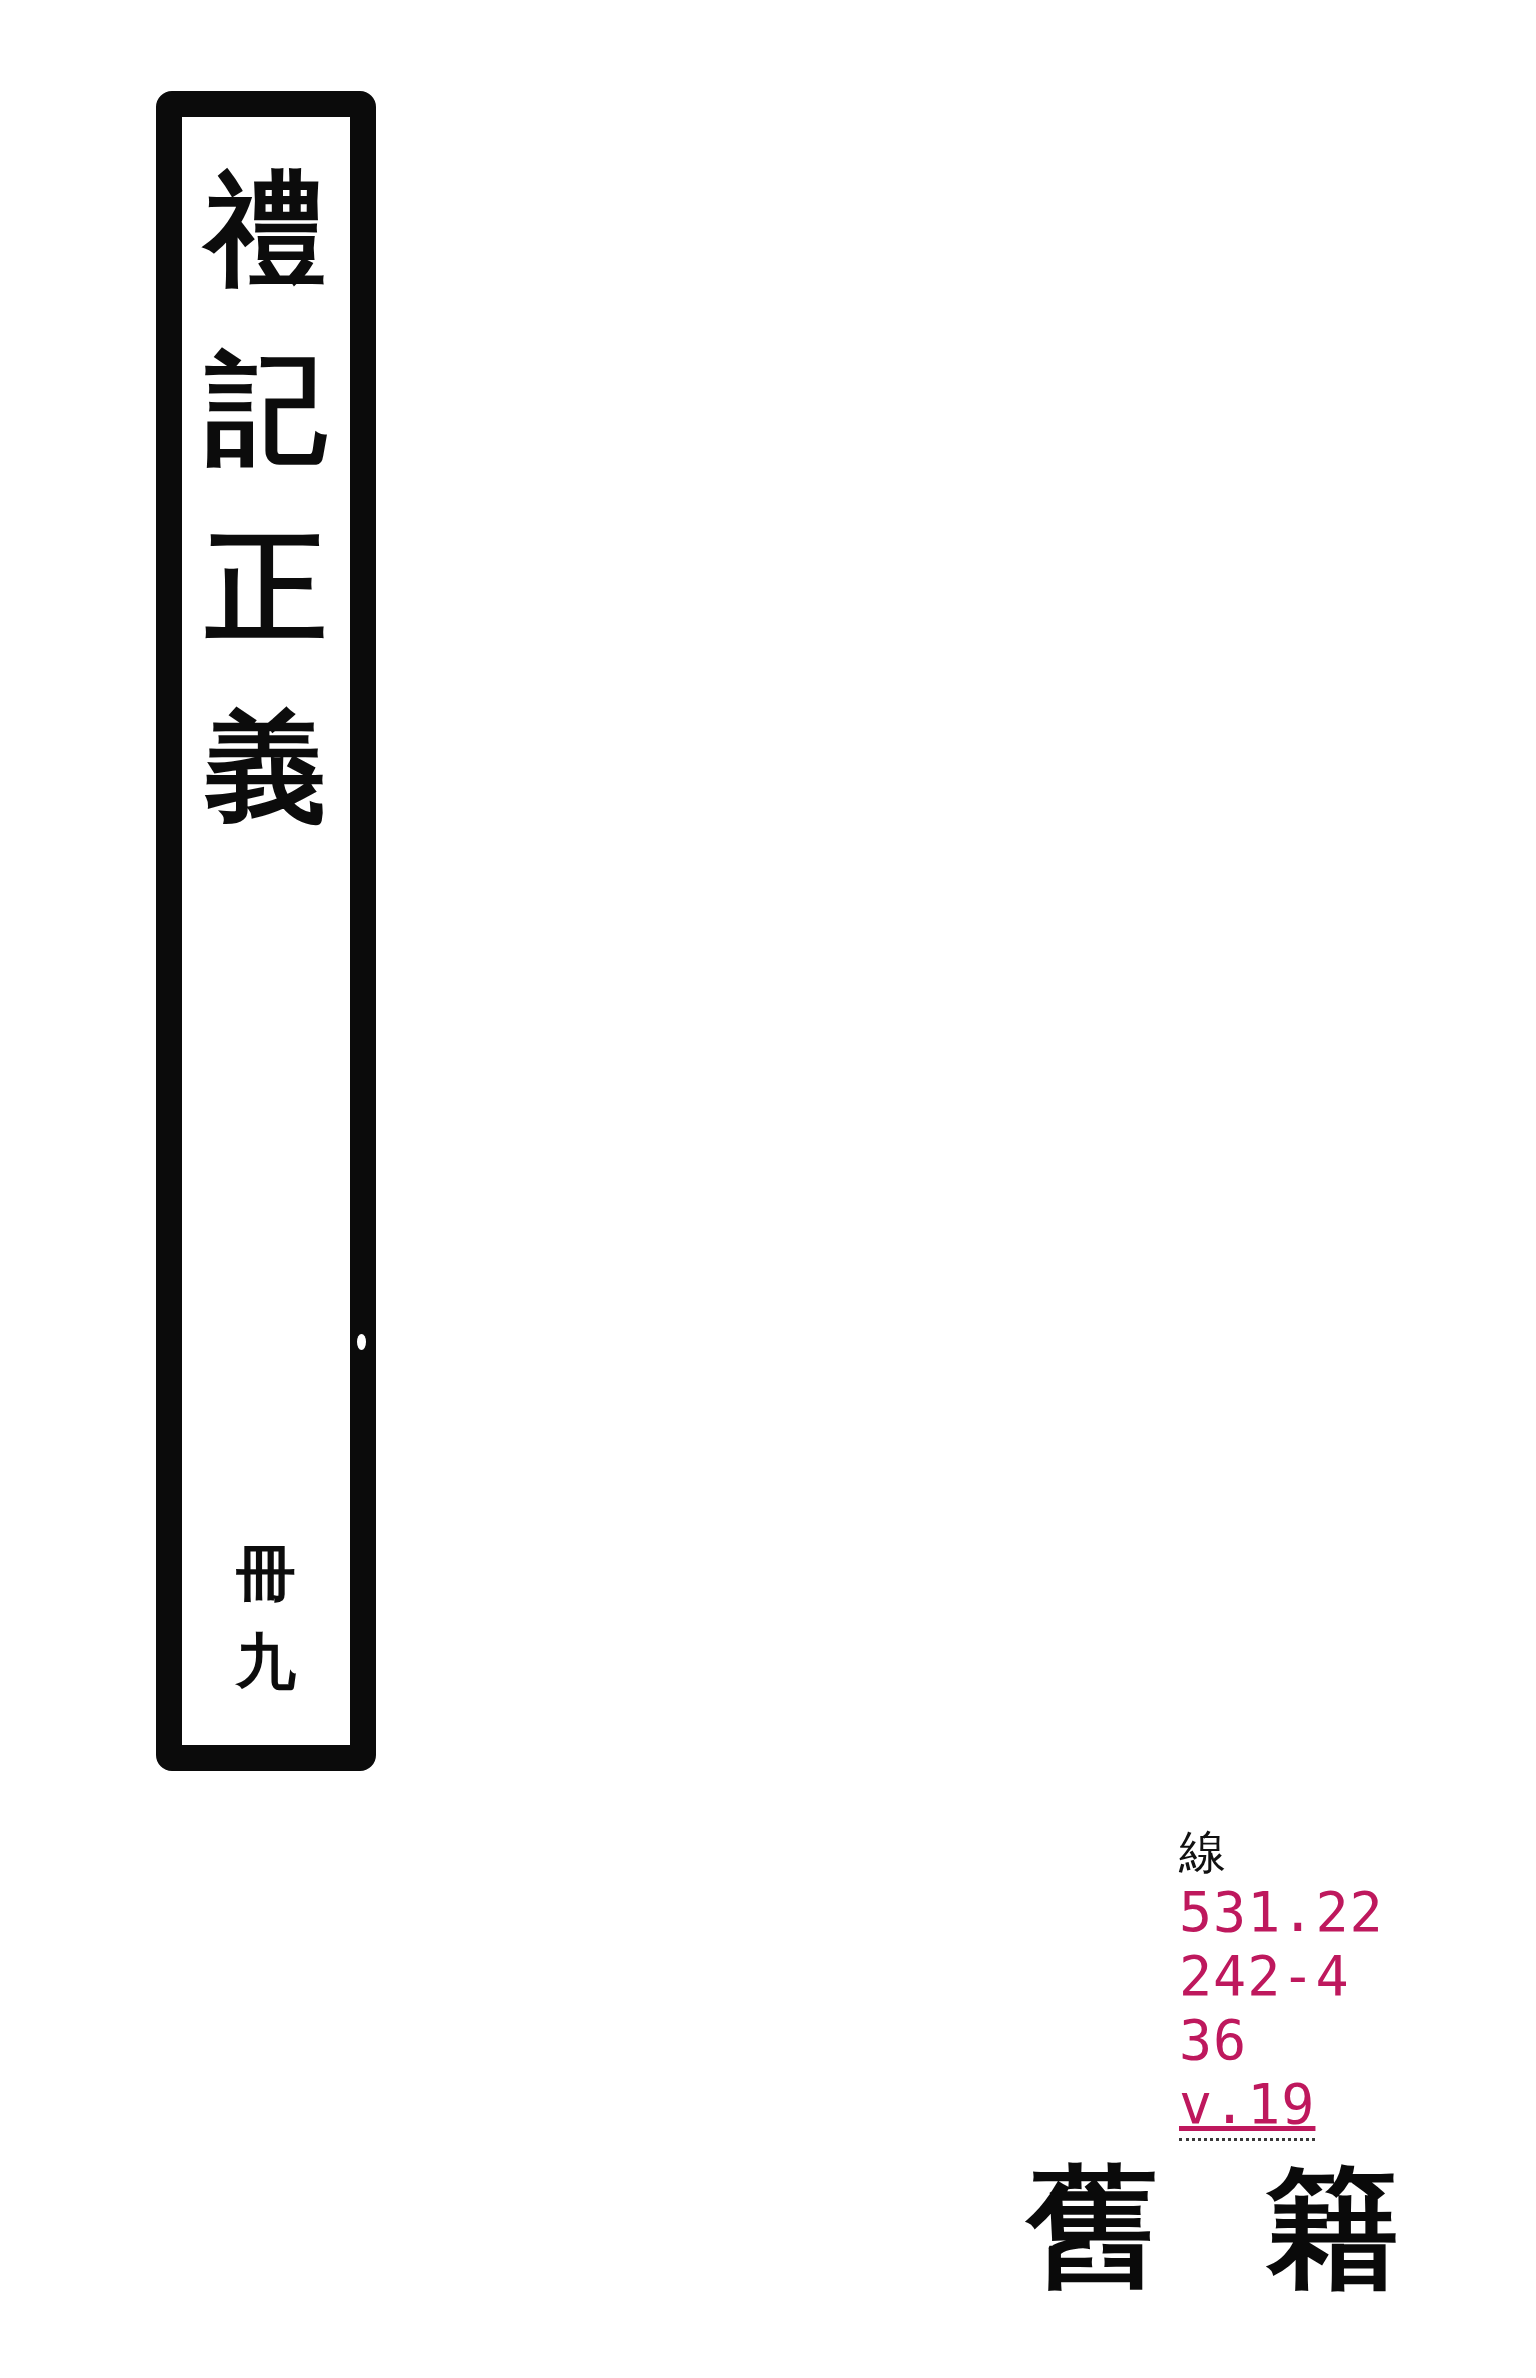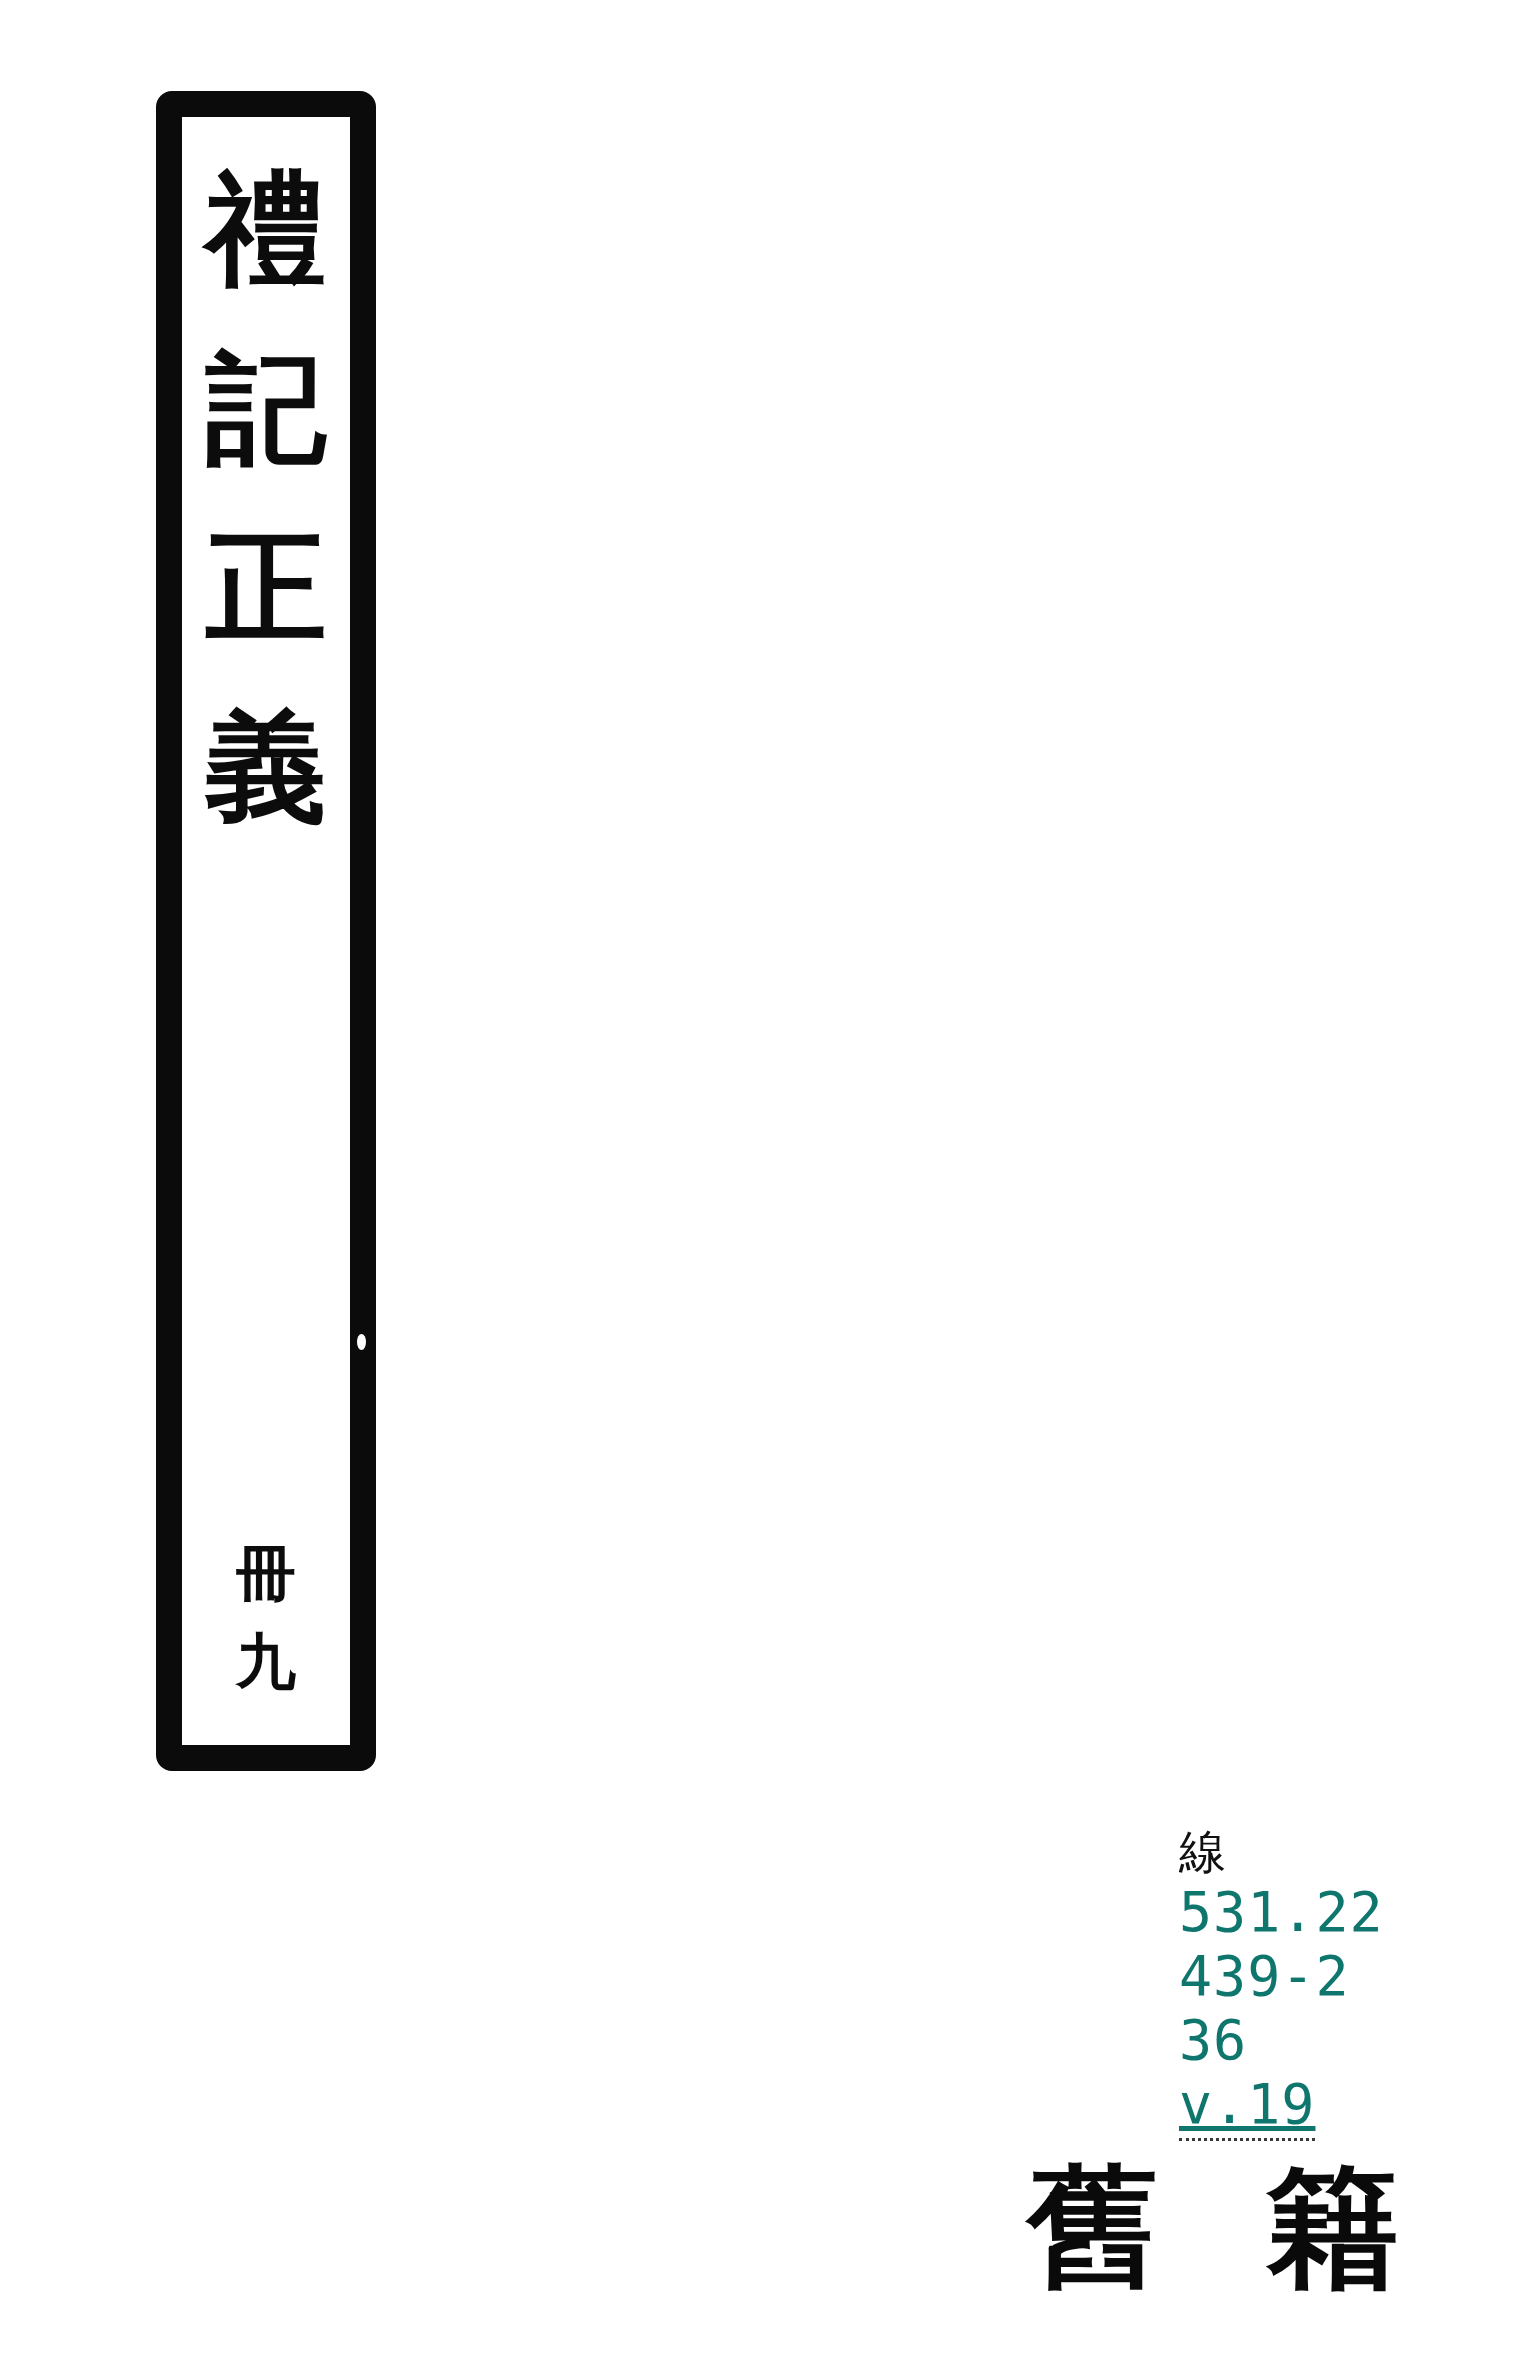--- a/index.html
+++ b/index.html
@@ -79,21 +79,21 @@
   .cn-prefix {
     font-size: 47px;
     line-height: 56px;
     color: #111111;
   }
   .cn-line {
     font-family: "DejaVu Sans Mono", monospace;
     font-size: 55px;
     line-height: 64px;
     letter-spacing: 1px;
-    color: #0f766e;
+    color: #be185d;
   }
   .cn-underlined span {
     display: inline-block;
     border-bottom: 3px dotted #3a3a3a;
     padding-bottom: 2px;
     text-decoration: underline;
   }
 
   
   .stamp {
@@ -126,21 +126,21 @@
     <div class="spine-volume">
       <span class="vchar">冊</span>
       <span class="vchar">九</span>
     </div>
     <span class="speck"></span>
   </div>
 
   <div class="call-number">
     <div class="cn-prefix">線</div>
     <div class="cn-line">531.22</div>
-    <div class="cn-line">439-2</div>
+    <div class="cn-line">242-4</div>
     <div class="cn-line">36</div>
     <div class="cn-line cn-underlined">
       <span>v.19</span>
     </div>
   </div>
 
   <div class="stamp">
     <span class="schar">舊</span>
     <span class="schar">籍</span>
   </div>

